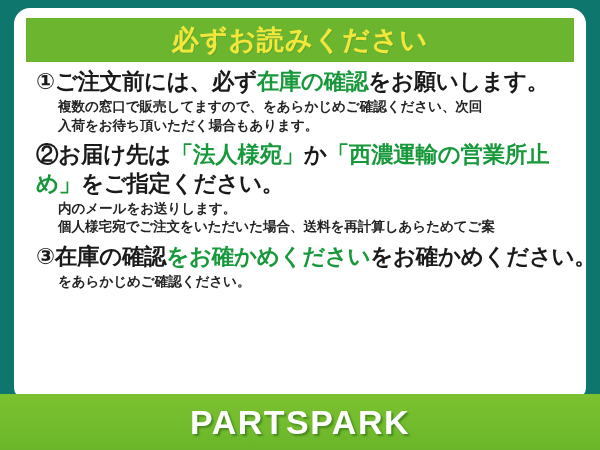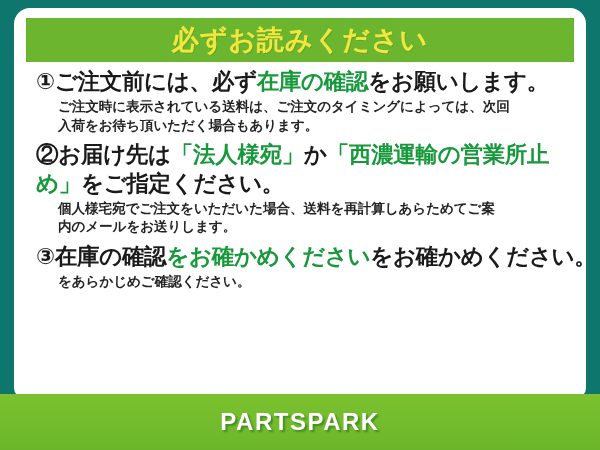--- a/index.html
+++ b/index.html
@@ -109,21 +109,21 @@
     width: 600px;
     height: 56px;
     background: linear-gradient(to bottom, #7cc12f 0%, #74bd2e 45%, #6ab529 100%);
     display: flex;
     align-items: center;
     justify-content: center;
   }
 
   .footer-logo {
     color: #ffffff;
-    font-size: 24px;
+    font-size: 34px;
     font-weight: bold;
     letter-spacing: 1.5px;
     text-shadow: 2px 2px 2px rgba(20,80,15,0.45);
     line-height: 1;
   }
 </style>
 </head>
 <body>
 
 <div class="banner">
@@ -132,30 +132,30 @@
 
     <div class="header-bar">
       <div class="header-title">必ずお読みください</div>
     </div>
 
     <div class="items">
 
       <div class="item">
         <div class="item-heading"><span>①</span><span>ご注文前には、必ず</span><span class="hl">在庫の確認</span><span>をお願いします。</span></div>
         <div class="item-body">
-          <div>ご注文時に表示されている送料は、ご注文のタイミングによっては、次回</div>
+          <div>複数の窓口で販売してますので、をあらかじめご確認ください、次回</div>
           <div>入荷をお待ち頂いただく場合もあります。</div>
         </div>
       </div>
 
       <div class="item">
         <div class="item-heading wrap"><span>②</span><span>お届け先は</span><span class="hl">「法人様宛」</span><span>か</span><span class="hl">「西濃運輸の営業所止め」</span><span>をご指定ください。</span></div>
         <div class="item-body">
+          <div>内のメールをお送りします。</div>
           <div>個人様宅宛でご注文をいただいた場合、送料を再計算しあらためてご案</div>
-          <div>内のメールをお送りします。</div>
         </div>
       </div>
 
       <div class="item">
         <div class="item-heading"><span>③</span><span>在庫の確認</span><span class="hl">をお確かめください</span><span>をお確かめください。</span></div>
         <div class="item-body">
           <div>をあらかじめご確認ください。</div>
         </div>
       </div>
 

